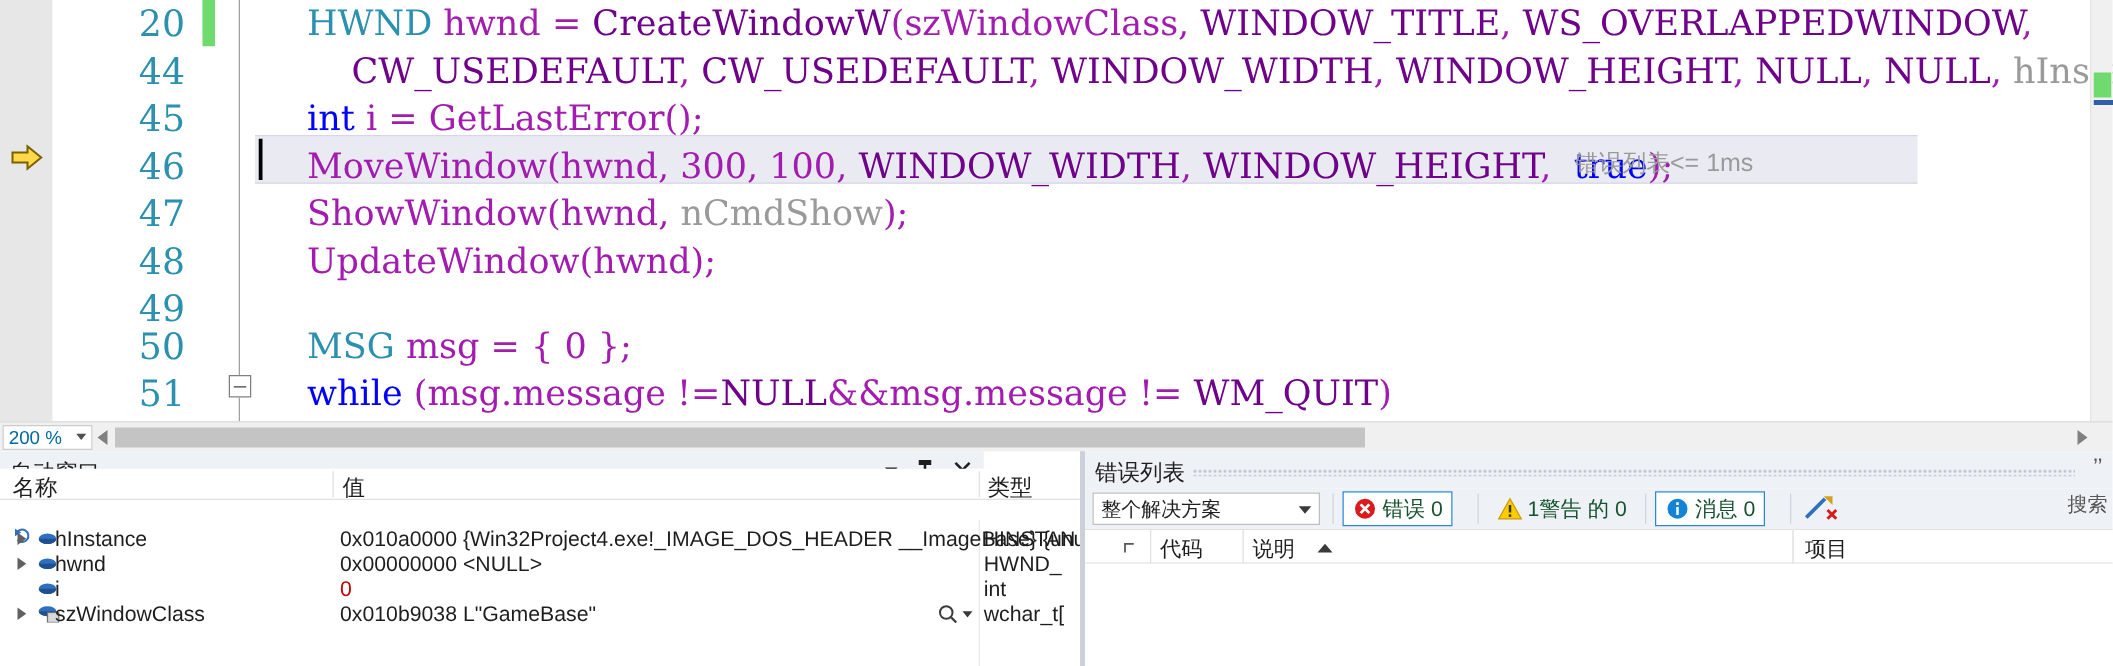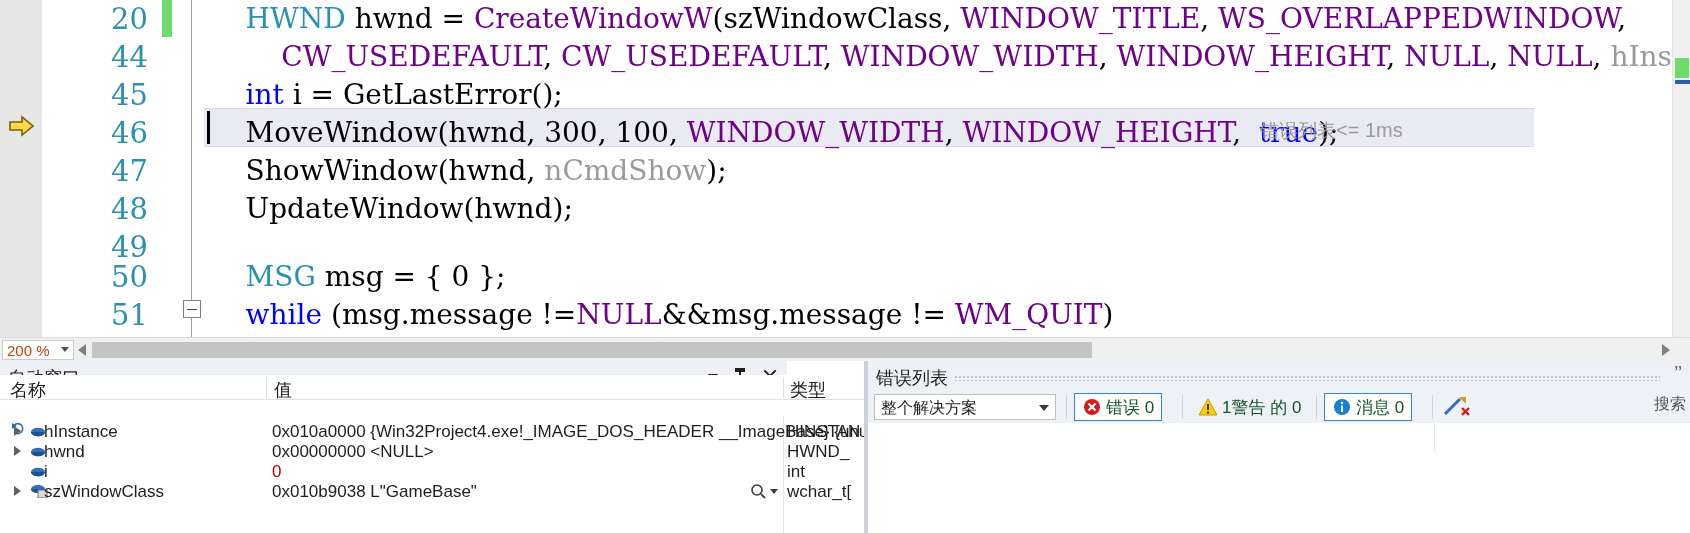--- a/index.html
+++ b/index.html
@@ -25,38 +25,38 @@
   .outline-stub { position:absolute; left:17px; top:318px; width:1px; height:19px; background:#a0a0a0; }
 
   .code { position:absolute; left:210px; top:0; width:1480px; height:337px; overflow:hidden;
           font-family:"DejaVu Serif", serif; font-size:28px; line-height:38px; white-space:pre; }
   .cl { position:absolute; left:0; height:38px; white-space:pre; }
 
   .kw   { color:#0000ff; }
   .type { color:#2b91af; }
   .macro{ color:#6f008a; }
   .gray { color:#9a9a9a; }
-  .plain{ color:#000000; }
+  .plain{ color:#a21caf; }
 
   .hl-line { position:absolute; left:204px; top:108px; width:1330px; height:39px;
              background:#eaeaf2; border-top:1px solid #d6d6e6; border-bottom:1px solid #d6d6e6; }
   .caret { position:absolute; left:207px; top:111px; width:3px; height:33px; background:#000; }
   .elapsed { position:absolute; left:1260px; top:118px; color:#9a9a9a;
              font-family:"Liberation Sans", sans-serif; font-size:19px; }
   .elapsed .ms { font-size:20px; }
 
   
   .vscroll { position:absolute; right:0; top:0; width:18px; height:337px; background:#f0f0f0; border-left:1px solid #e4e4e4;}
   .vscroll .mark-green { position:absolute; left:2px; top:58px; width:14px; height:20px; background:#6fdb6f; }
   .vscroll .mark-blue  { position:absolute; left:2px; top:80px; width:16px; height:4px; background:#2f5fa8; }
 
   
   .zoombar { position:absolute; left:0; top:337px; width:1690px; height:24px; background:#f0f0f0; border-top:1px solid #dcdcdc; }
   .zoomsel { position:absolute; left:2px; top:2px; width:72px; height:20px; background:#ffffff; border:1px solid #cccccc;
-             font-size:15px; color:#c2410c; padding-left:4px; line-height:19px; }
+             font-size:15px; color:#0369a1; padding-left:4px; line-height:19px; }
   .zoomsel .cv { position:absolute; right:4px; top:6px; width:0;height:0;
                  border-left:4px solid transparent;border-right:4px solid transparent;border-top:5px solid #505050; }
   .hscroll-track { position:absolute; left:78px; top:1px; right:20px; height:22px; background:#f0f0f0; }
   .hs-left { position:absolute; left:0; top:5px; width:0;height:0;
              border-top:6px solid transparent;border-bottom:6px solid transparent;border-right:8px solid #808080;}
   .hs-right { position:absolute; right:0; top:5px; width:0;height:0;
              border-top:6px solid transparent;border-bottom:6px solid transparent;border-left:8px solid #808080;}
   .hs-thumb { position:absolute; left:14px; top:3px; width:1000px; height:16px; background:#c4c4c4; }
 
   
@@ -332,16 +332,30 @@
           <line x1="22" y1="14" x2="29" y2="21" stroke="#d91b1b" stroke-width="2.4"></line>
           <line x1="29" y1="14" x2="22" y2="21" stroke="#d91b1b" stroke-width="2.4"></line>
         </svg>
       </div>
 
       <div class="err-search">
         <span>搜索</span>
       </div>
     </div>
 
+    <div class="err-grid-head">
+      <span class="sq-ic">
+        <svg width="14" height="14" viewBox="0 0 14 14">
+          <path d="M2 10 L2 3 L9 3" fill="none" stroke="#555" stroke-width="1.4"></path>
+        </svg>
+      </span>
+      <div class="eh-sep" style="left:52px"></div>
+      <div class="eh" style="left:60px">代码</div>
+      <div class="eh-sep" style="left:126px"></div>
+      <div class="eh" style="left:134px">说明</div>
+      <span class="sort-caret" style="left:186px"></span>
+      <div class="eh-sep" style="left:566px"></div>
+      <div class="eh" style="left:576px">项目</div>
+    </div>
     <div class="err-vsep"></div>
     <div class="err-body"></div>
   </div>
 </div>
 
 </body></html>

